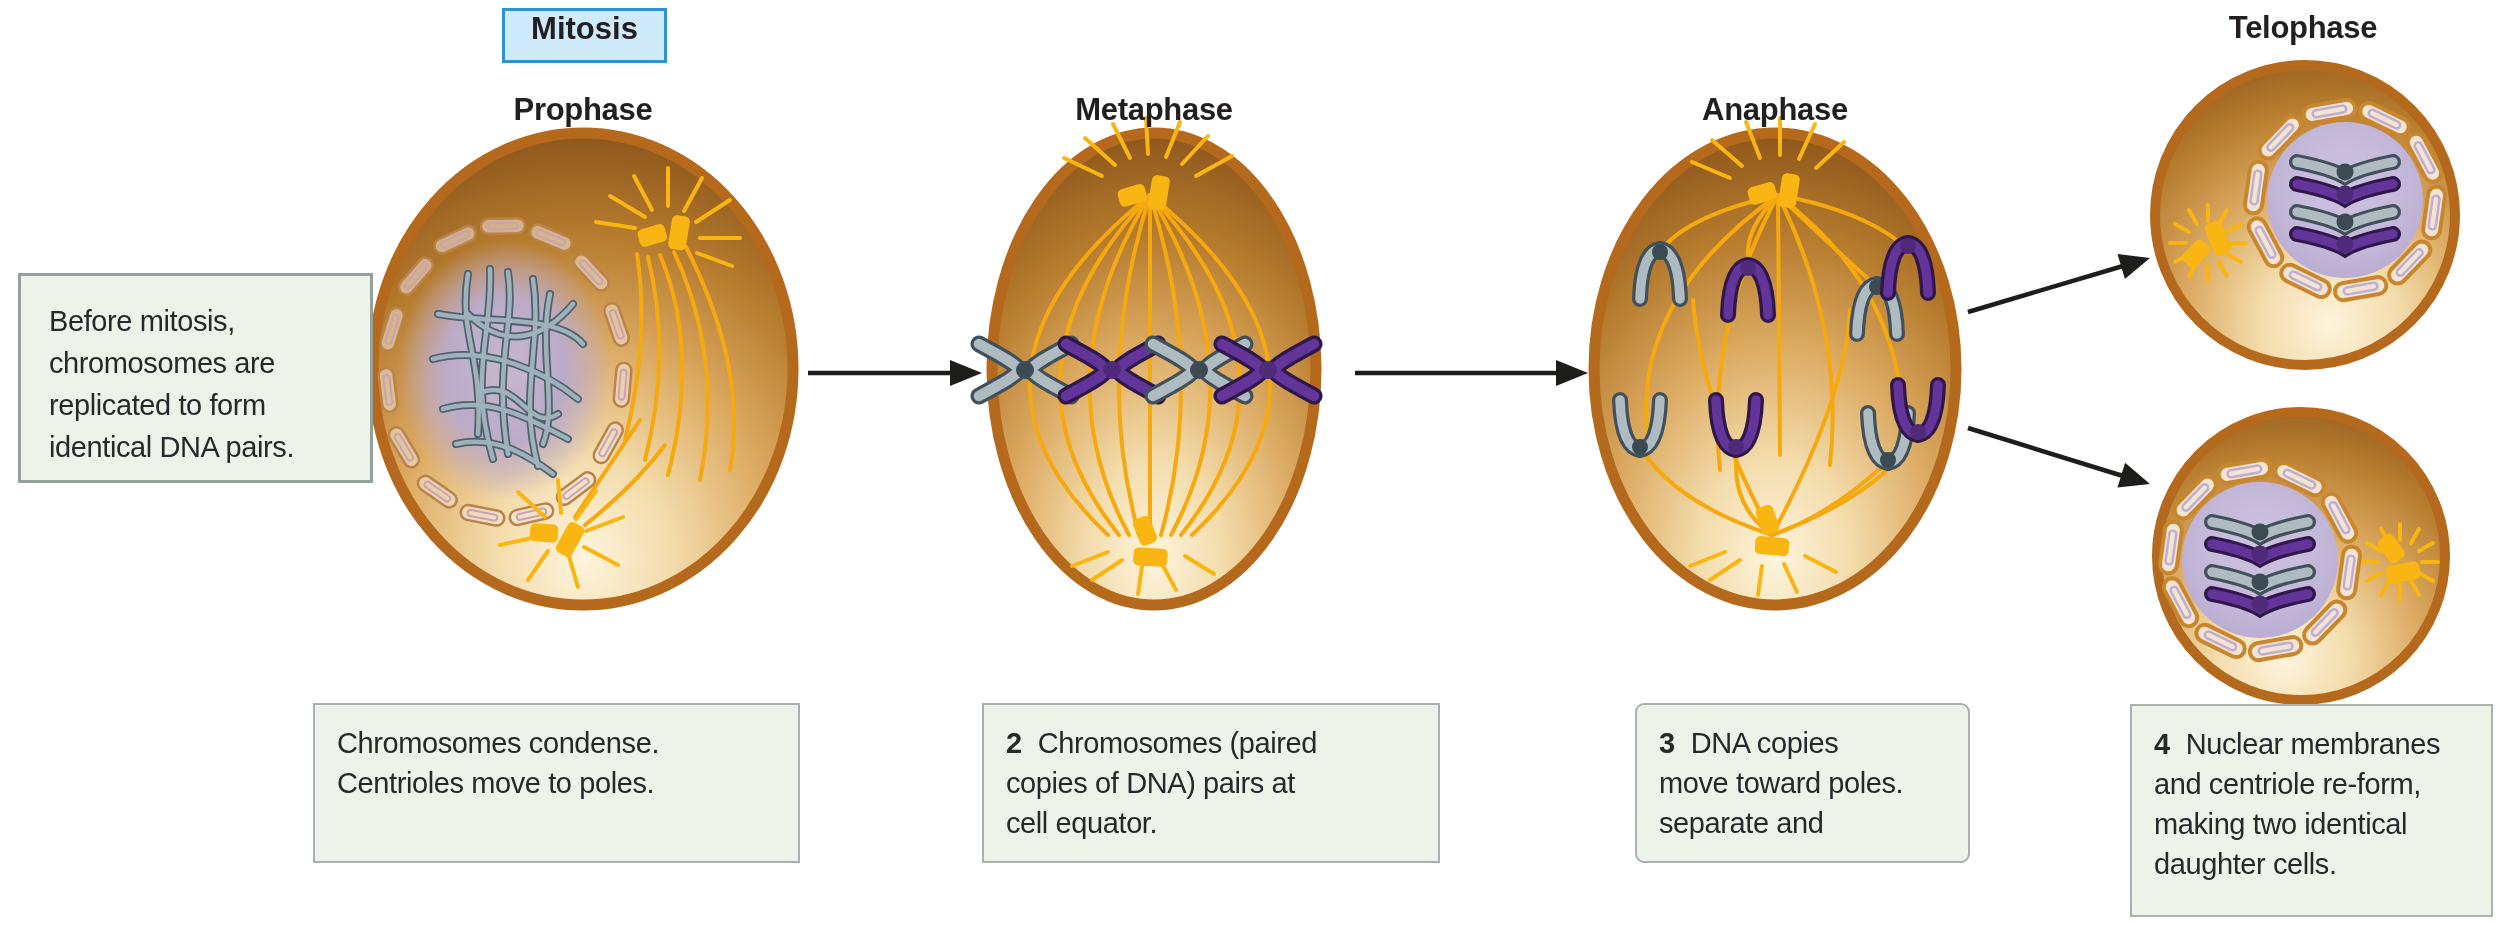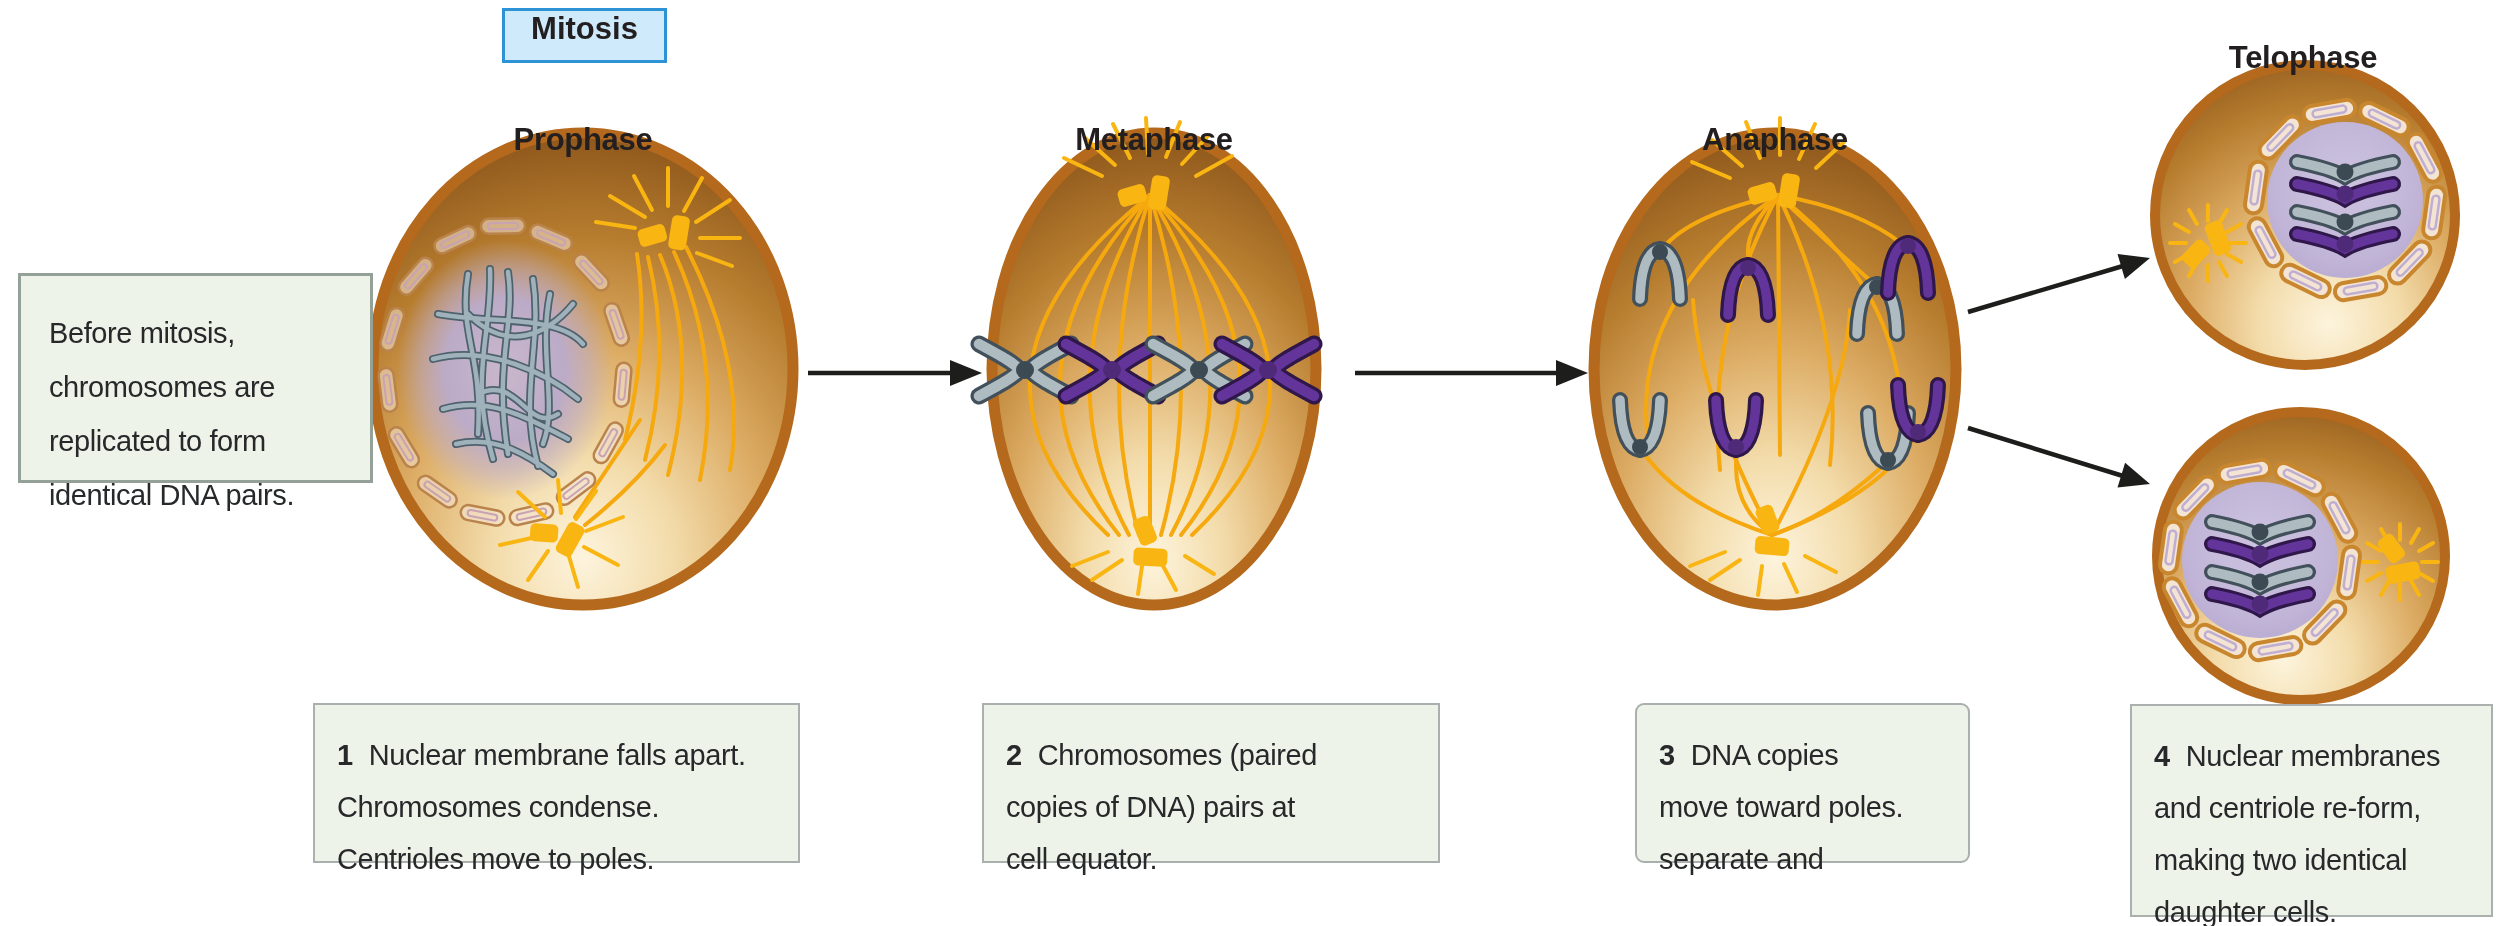--- a/index.html
+++ b/index.html
@@ -3,39 +3,39 @@
 <meta charset="utf-8">
 <style>
   html,body{margin:0;padding:0;background:#ffffff;}
   #stage{
     position:relative;width:2507px;height:926px;background:#ffffff;overflow:hidden;
     font-family:"Liberation Sans","DejaVu Sans",sans-serif;color:#26282a;
   }
   #art{position:absolute;left:0;top:0;width:2507px;height:926px;display:block;}
   .phase-label{
     position:absolute;transform:translateX(-50%);
-    font-size:31px;font-weight:bold;color:#231f20;white-space:nowrap;letter-spacing:-0.3px;margin-top:30px;
+    font-size:31px;font-weight:bold;color:#231f20;white-space:nowrap;letter-spacing:-0.3px;
   }
   .badge{
     position:absolute;left:502px;top:8px;width:165px;height:55px;
     background:#cfeafa;border:3px solid #2e93d6;box-sizing:border-box;
     display:flex;align-items:flex-start;justify-content:center;
     font-size:31px;font-weight:bold;color:#231f20;
   }
   .note-box{
     position:absolute;left:18px;top:273px;width:355px;height:210px;box-sizing:border-box;
     background:#edf3e9;border:3px solid #93a198;
     padding:24px 12px 0 28px;font-size:29px;line-height:42px;letter-spacing:-0.4px;
   }
   .cap-box{
     position:absolute;box-sizing:border-box;background:#edf3e9;border:2px solid #a9b0ad;
     padding:18px 12px 0 22px;font-size:29px;line-height:40px;letter-spacing:-0.4px;
   }
   .cap-num{font-weight:bold;margin-right:16px;}
-  .line{white-space:nowrap;margin-top:12px;}
+  .line{white-space:nowrap;}
   
   .cgray{--dk:#41505a;--mn:#aebcc2;--dt:#3c4a54;}
   .cpurp{--dk:#2f1749;--mn:#63359b;--dt:#4f2a78;}
   .co{fill:none;stroke:var(--dk);stroke-width:17;stroke-linecap:round;}
   .cm{fill:none;stroke:var(--mn);stroke-width:10.5;stroke-linecap:round;}
   .cd{fill:var(--dt);}
   .vo{fill:none;stroke:var(--dk);stroke-width:16;stroke-linecap:round;}
   .vm{fill:none;stroke:var(--mn);stroke-width:9.5;stroke-linecap:round;}
   .fib{fill:none;stroke:#f6a90f;stroke-width:4;stroke-linecap:round;}
   .ray{stroke:#f9b512;stroke-width:4;stroke-linecap:round;}
@@ -378,21 +378,20 @@
   <div class="phase-label" style="left:2303px;top:10px;">Telophase</div>
 
   <div class="note-box">
     <div class="line">Before mitosis,</div>
     <div class="line">chromosomes are</div>
     <div class="line">replicated to form</div>
     <div class="line">identical DNA pairs.</div>
   </div>
 
   <div class="cap-box" style="left:313px;top:703px;width:487px;height:160px;">
-    <div class="line"><span class="cap-num">1</span><span>Nuclear membrane falls apart.</span></div>
     <div class="line">Chromosomes condense.</div>
     <div class="line">Centrioles move to poles.</div>
   </div>
 
   <div class="cap-box" style="left:982px;top:703px;width:458px;height:160px;">
     <div class="line"><span class="cap-num">2</span><span>Chromosomes (paired</span></div>
     <div class="line">copies of DNA) pairs at</div>
     <div class="line">cell equator.</div>
   </div>
 

